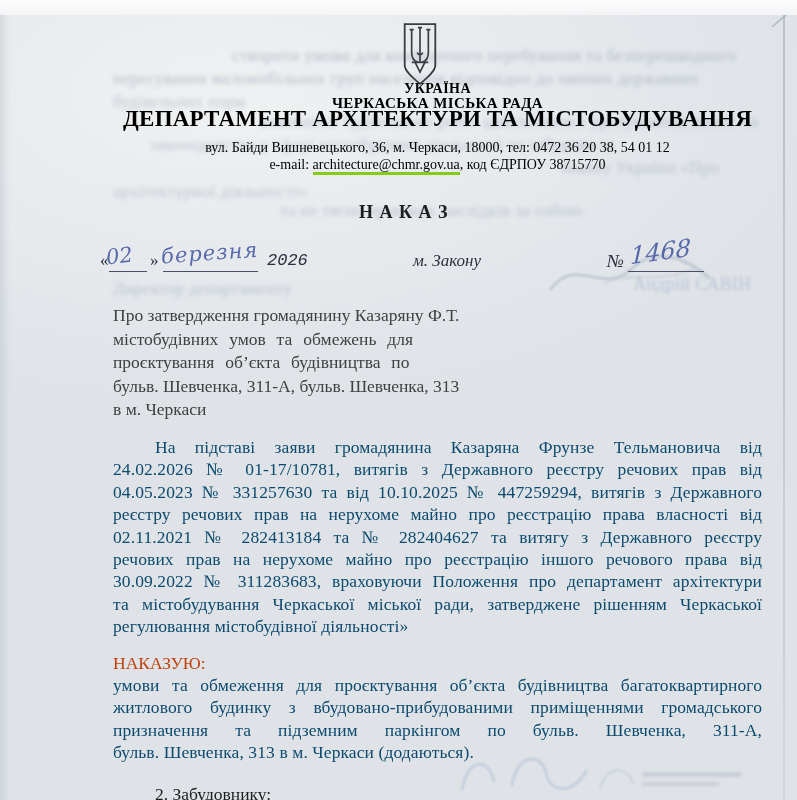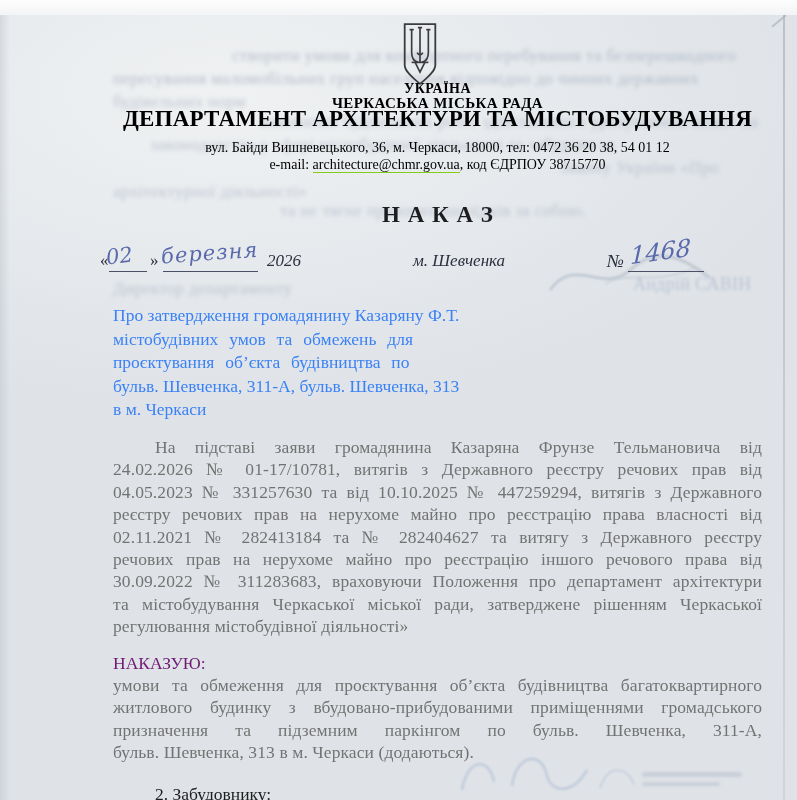--- a/index.html
+++ b/index.html
@@ -29,41 +29,41 @@
   .smudge{position:absolute;background:#c2c9d4;filter:blur(1.5px);opacity:.75;border-radius:2px;}
   .emblem{position:absolute;left:398px;top:22px;width:44px;height:64px;}
   .country{position:absolute;left:39px;top:81px;width:797px;text-align:center;
     font-weight:bold;font-size:14px;letter-spacing:.5px;}
   .council{position:absolute;left:39px;top:95px;width:797px;text-align:center;
     font-weight:bold;font-size:15px;letter-spacing:.4px;}
   .dept{position:absolute;left:39px;top:106px;width:797px;text-align:center;
     font-weight:bold;font-size:23px;letter-spacing:.2px;}
   .addr{position:absolute;left:39px;top:140px;width:797px;text-align:center;font-size:14px;}
   .mail{position:absolute;left:39px;top:157px;width:797px;text-align:center;font-size:14px;}
-  .mail .ul{border-bottom:1px solid #84cc16;margin-top:12px;}
+  .mail .ul{border-bottom:3px solid #84cc16;margin-top:12px;}
 
   
-  .order-title{position:absolute;left:382px;top:202px;font-weight:bold;font-size:23px;
+  .order-title{position:absolute;left:359px;top:202px;font-weight:bold;font-size:18px;
     letter-spacing:1px;color:#1d1d1f;}
   .d-ink{color:#2c2f3e;font-size:17px;position:absolute;top:251px;}
   .uline{position:absolute;top:252px;height:19px;border-bottom:1.5px solid #4a4f66;}
   .hand{position:absolute;color:#4d5fa6;opacity:.92;
     font-family:"DejaVu Serif", serif;font-style:italic;white-space:nowrap;}
   .italic{font-style:italic;}
 
   
   .subject{position:absolute;left:113px;top:304px;width:378px;
-    font-size:17.5px;line-height:23.5px;color:#3b82f6;}
+    font-size:17.5px;line-height:23.5px;color:#404040;}
   .subject .stretch{word-spacing:6.5px;}
-  .block{position:absolute;left:113px;width:649px;color:#737373;font-size:17.5px;}
+  .block{position:absolute;left:113px;width:649px;color:#0c4a6e;font-size:17.5px;}
   .jline{text-align:justify;text-align-last:justify;height:22.4px;overflow:hidden;
     letter-spacing:.1px;}
   .jlast{text-align-last:left;}
   .indent{padding-left:42px;}
-  .decree{position:absolute;left:113px;top:653px;font-size:17.5px;color:#701a75;}
+  .decree{position:absolute;left:113px;top:653px;font-size:17.5px;color:#c2410c;}
   .item2{position:absolute;left:113px;top:784px;width:649px;font-size:17.5px;color:#1e1e20;}
 
   svg.sig{position:absolute;overflow:visible;}
 </style>
 </head>
 <body>
 
 <div class="top-strip"></div>
 <div class="paper"></div>
 <div class="paper-left-shade"></div>
@@ -111,22 +111,22 @@
 <div class="mail"><span>e-mail: </span><span class="ul">architecture@chmr.gov.ua</span><span>, код ЄДРПОУ 38715770</span></div>
 
 <div class="order-title">Н А К А З</div>
 
 <span class="d-ink" style="left:100px;">«</span>
 <div class="uline" style="left:109px;width:38px;"></div>
 <span class="hand" style="left:106px;top:244px;font-size:21px;transform:rotate(-7deg);">02</span>
 <span class="d-ink" style="left:150px;">»</span>
 <div class="uline" style="left:163px;width:95px;"></div>
 <span class="hand" style="left:161px;top:241px;font-size:21px;letter-spacing:1px;transform:rotate(-4deg);">березня</span>
-<span class="d-ink italic" style="left:267px;">2026</span>
-<span class="d-ink italic" style="left:413px;">м. Шевченка</span>
+<span class="d-ink italic" style="left:267px;font-family:Liberation Mono, monospace;">2026</span>
+<span class="d-ink italic" style="left:413px;">м. Закону</span>
 <span class="d-ink italic" style="left:607px;font-size:18px;">№</span>
 <div class="uline" style="left:628px;width:76px;"></div>
 <span class="hand" style="left:630px;top:238px;font-size:24px;transform:rotate(-8deg) skewX(-10deg);">1468</span>
 
 <div class="subject">
   <div>Про затвердження громадянину Казаряну Ф.Т.</div>
   <div class="stretch">містобудівних умов та обмежень для</div>
   <div class="stretch">проєктування обʼєкта будівництва по</div>
   <div>бульв. Шевченка, 311-А, бульв. Шевченка, 313</div>
   <div>в м. Черкаси</div>

